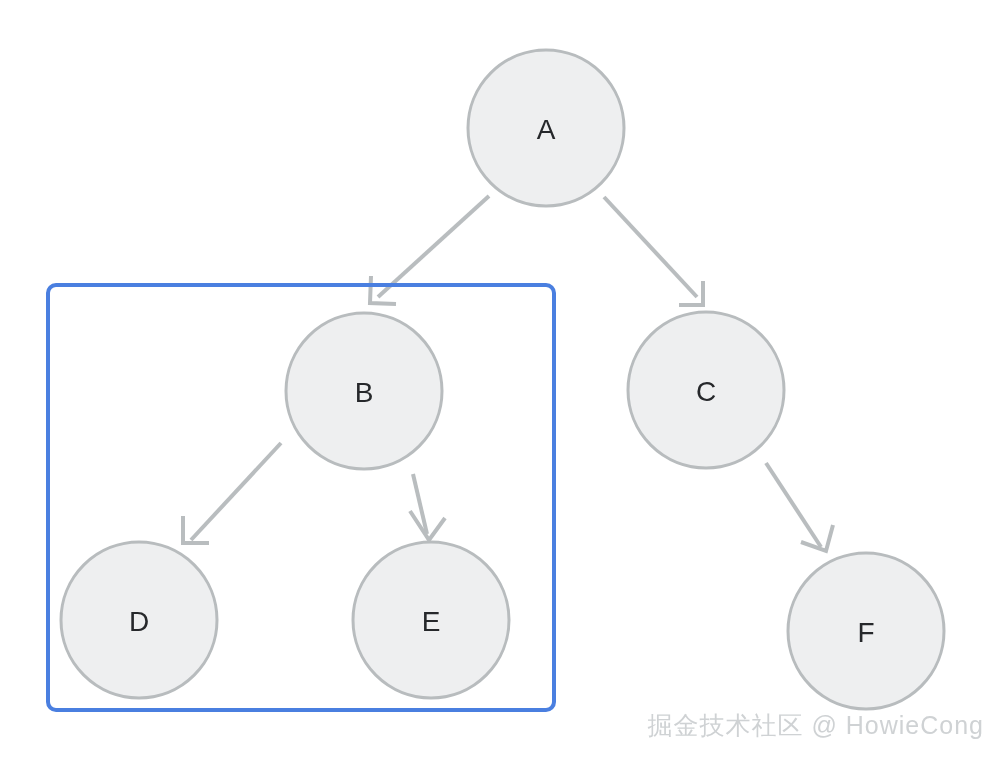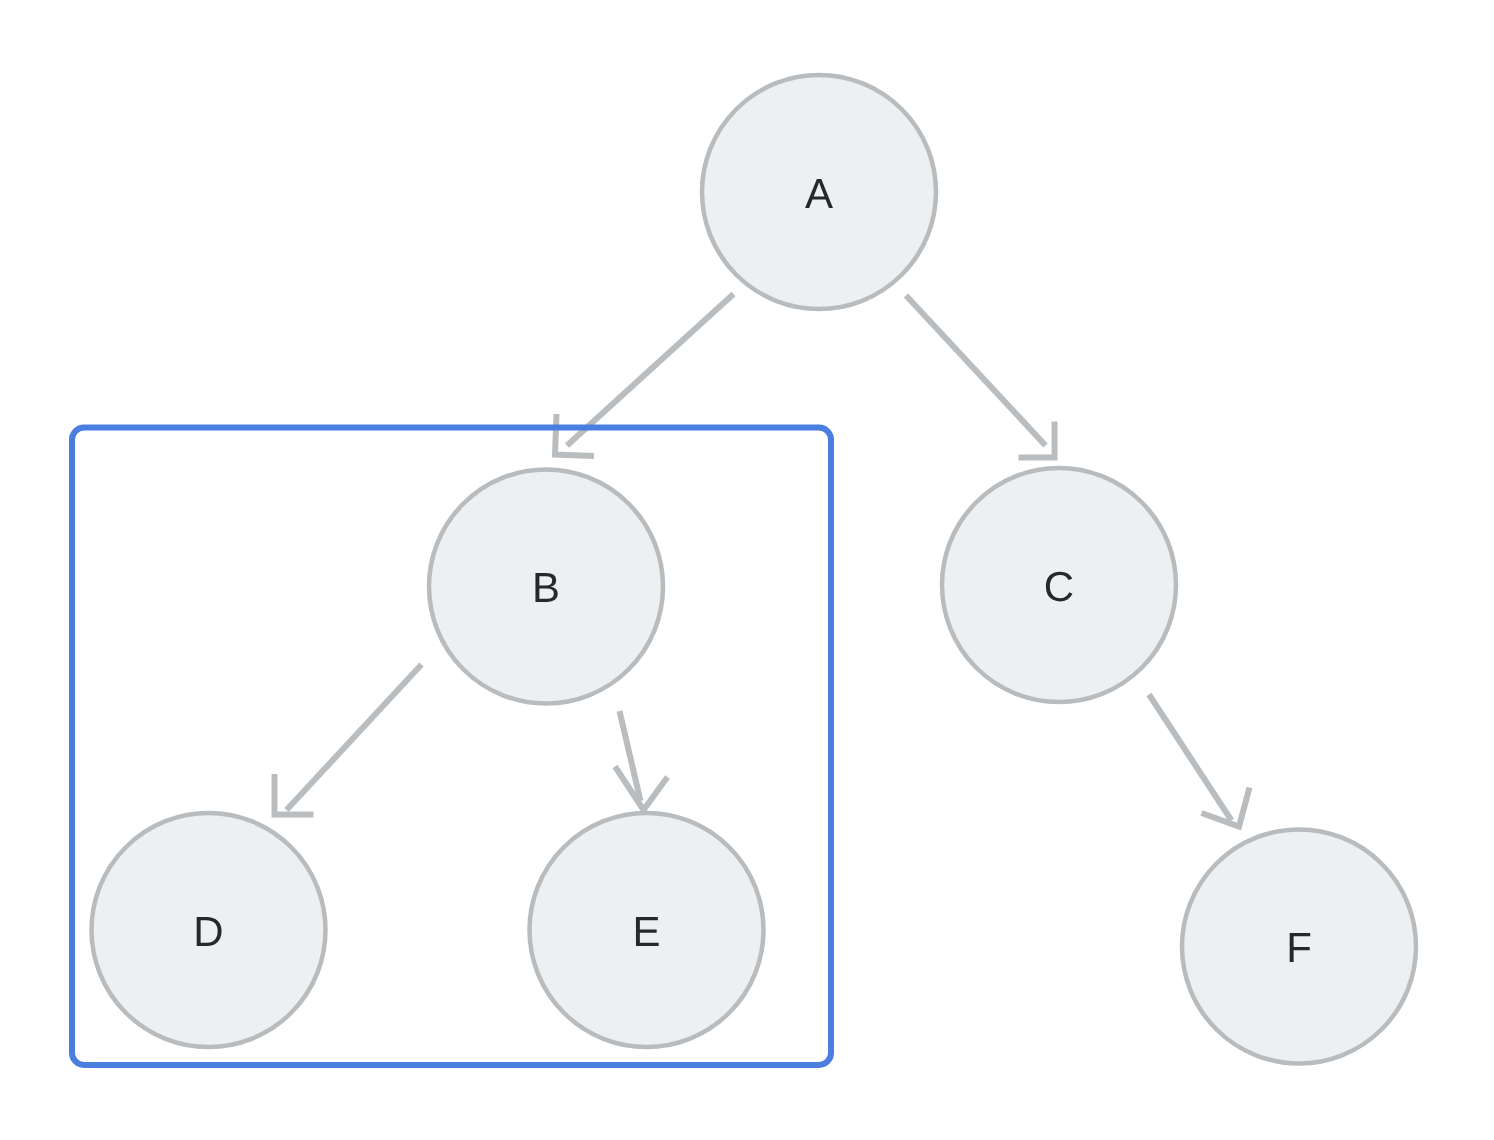--- a/index.html
+++ b/index.html
@@ -131,14 +131,15 @@
 
       <g>
         <circle class="node-circle" cx="866" cy="631" r="78"></circle>
         <text class="node-label" x="866" y="632">F</text>
       </g>
 
     </g>
 
   </svg>
 
+  <div class="watermark-text">掘金技术社区 @ HowieCong</div>
 
 </div>
 
 </body></html>

